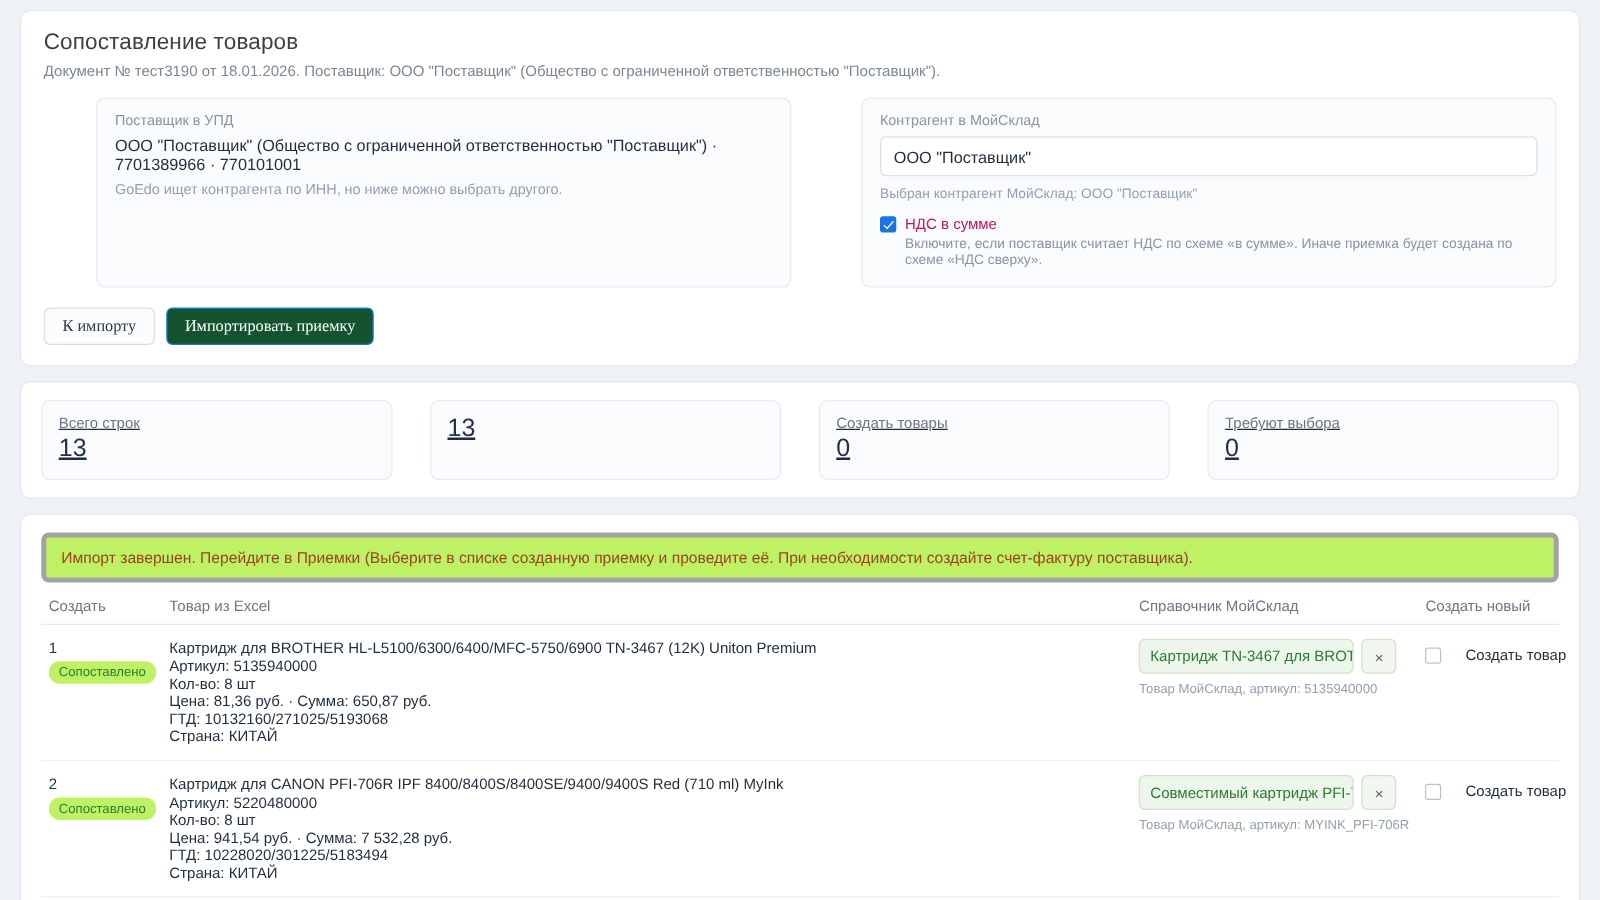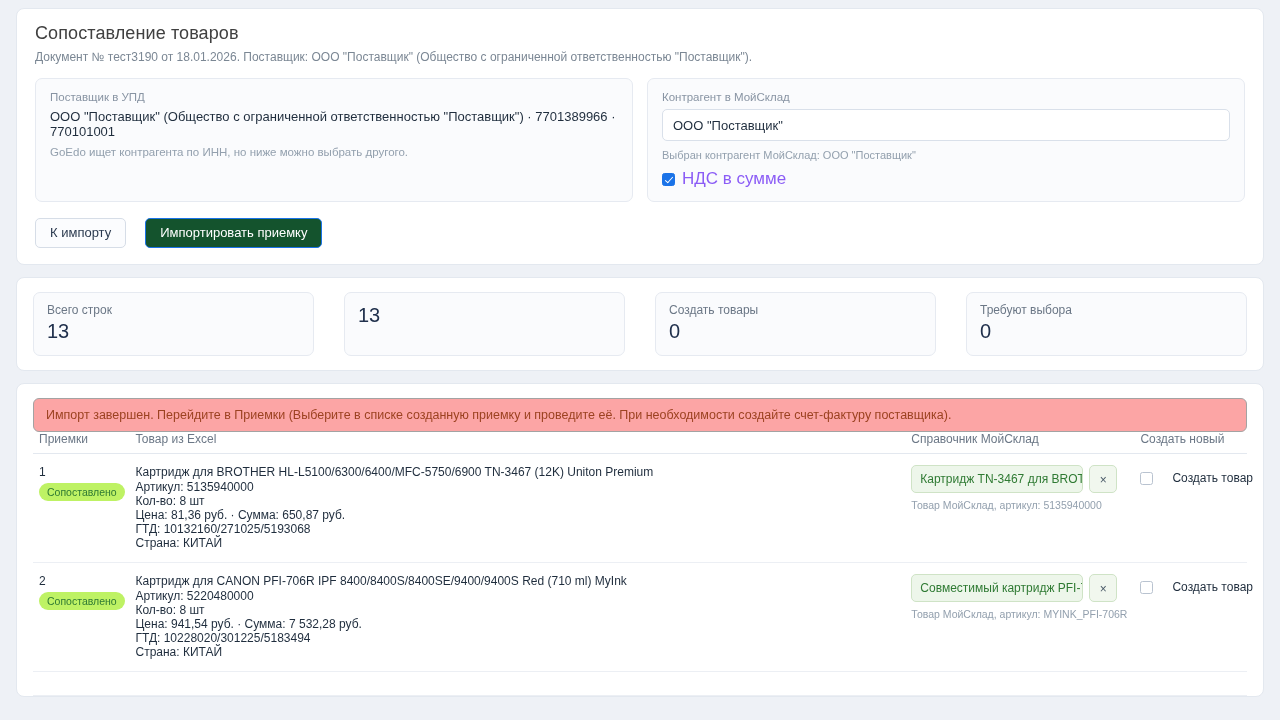--- a/index.html
+++ b/index.html
@@ -49,20 +49,21 @@
     gap: 14px;
     align-items: stretch;
   }
   .panel {
     flex: 1 1 0;
     background: #fafbfd;
     border: 1px solid #e6eaf1;
     border-radius: 7px;
     padding: 12px 14px 14px 14px;
     min-height: 118px;
+    margin-left: 42px;
   }
   .panel-label {
     font-size: 11.5px;
     color: #8894a3;
     margin-bottom: 6px;
   }
   .panel-strong {
     font-size: 13px;
     color: #1f2d3d;
     margin-bottom: 7px;
@@ -108,30 +109,30 @@
   }
   .cb.checked::after {
     content: "";
     position: absolute;
     left: 4px; top: 1px;
     width: 3px; height: 7px;
     border: solid #fff;
     border-width: 0 1.8px 1.8px 0;
     transform: rotate(42deg);
   }
-  .cb-title { font-size: 17px; color: #8b5cf6; line-height: 15px; text-align: right; }
+  .cb-title { font-size: 12px; color: #be185d; line-height: 15px; text-align: right; }
   .cb-desc {
     font-size: 11px;
     color: #8894a3;
     line-height: 13px;
     margin-top: 2px;
     max-width: 510px;
   }
 
-  .btn-row { display: flex; gap: 19px; margin-top: 16px; }
+  .btn-row { display: flex; gap: 9px; margin-top: 16px; font-family: Liberation Serif, serif; }
   .btn {
     font-family: inherit;
     font-size: 13px;
     border-radius: 5px;
     padding: 0 14px;
     height: 30px;
     line-height: 28px;
     cursor: pointer;
     border: 1px solid transparent;
     white-space: nowrap;
@@ -142,40 +143,41 @@
     color: #2b3a4f;
   }
   .btn-primary {
     background: #14532d;
     border-color: #1a73e8;
     color: #ffffff;
   }
 
   
   .stats-pad { padding: 14px 16px; }
-  .stats-row { display: flex; gap: 30px; }
+  .stats-row { display: flex; gap: 30px; text-decoration: underline; }
   .stat {
     flex: 1 1 0;
     background: #fafbfd;
     border: 1px solid #e6eaf1;
     border-radius: 7px;
     padding: 10px 13px 12px 13px;
   }
   .stat-label { font-size: 12px; color: #6b7786; margin-bottom: 2px; }
   .stat-value { font-size: 20px; color: #21314d; line-height: 24px; }
 
   
   .table-pad { padding: 14px 16px 0 16px; }
   .alert {
-    background: #fca5a5;
-    border: 1px solid #a3a3a3;
+    background: #bef264;
+    border: 4px solid #a3a3a3;
     border-radius: 6px;
     color: #9c4221;
     font-size: 12.5px;
     padding: 9px 12px;
+    margin-bottom: 12px;
   }
 
   table.grid {
     width: 100%;
     border-collapse: collapse;
     table-layout: fixed;
   }
   table.grid th {
     text-align: left;
     font-weight: 400;
@@ -270,20 +272,21 @@
 
         <div class="panel">
           <div class="panel-label">Контрагент в МойСклад</div>
           <input class="text-input" type="text" value="ООО &quot;Поставщик&quot;" style="">
           <div class="input-note">Выбран контрагент МойСклад: ООО "Поставщик"</div>
 
           <div class="cb-row">
             <span class="cb checked"></span>
             <span>
               <span class="cb-title">НДС в сумме</span>
+              <div class="cb-desc">Включите, если поставщик считает НДС по схеме «в сумме». Иначе приемка будет создана по схеме «НДС сверху».</div>
             </span>
           </div>
         </div>
 
       </div>
 
       <div class="btn-row">
         <button class="btn btn-secondary">К импорту</button>
         <button class="btn btn-primary">Импортировать приемку</button>
       </div>
@@ -318,21 +321,21 @@
 
       <table class="grid">
         <colgroup>
           <col class="col-num">
             <col class="col-excel">
             <col class="col-ref">
             <col class="col-new">
         </colgroup>
         <thead>
           <tr>
-            <th>Приемки</th>
+            <th>Создать</th>
             <th>Товар из Excel</th>
             <th>Справочник МойСклад</th>
             <th>Создать новый</th>
           </tr>
         </thead>
         <tbody>
 
           <tr>
             <td>
               <div class="row-num">1</div>

